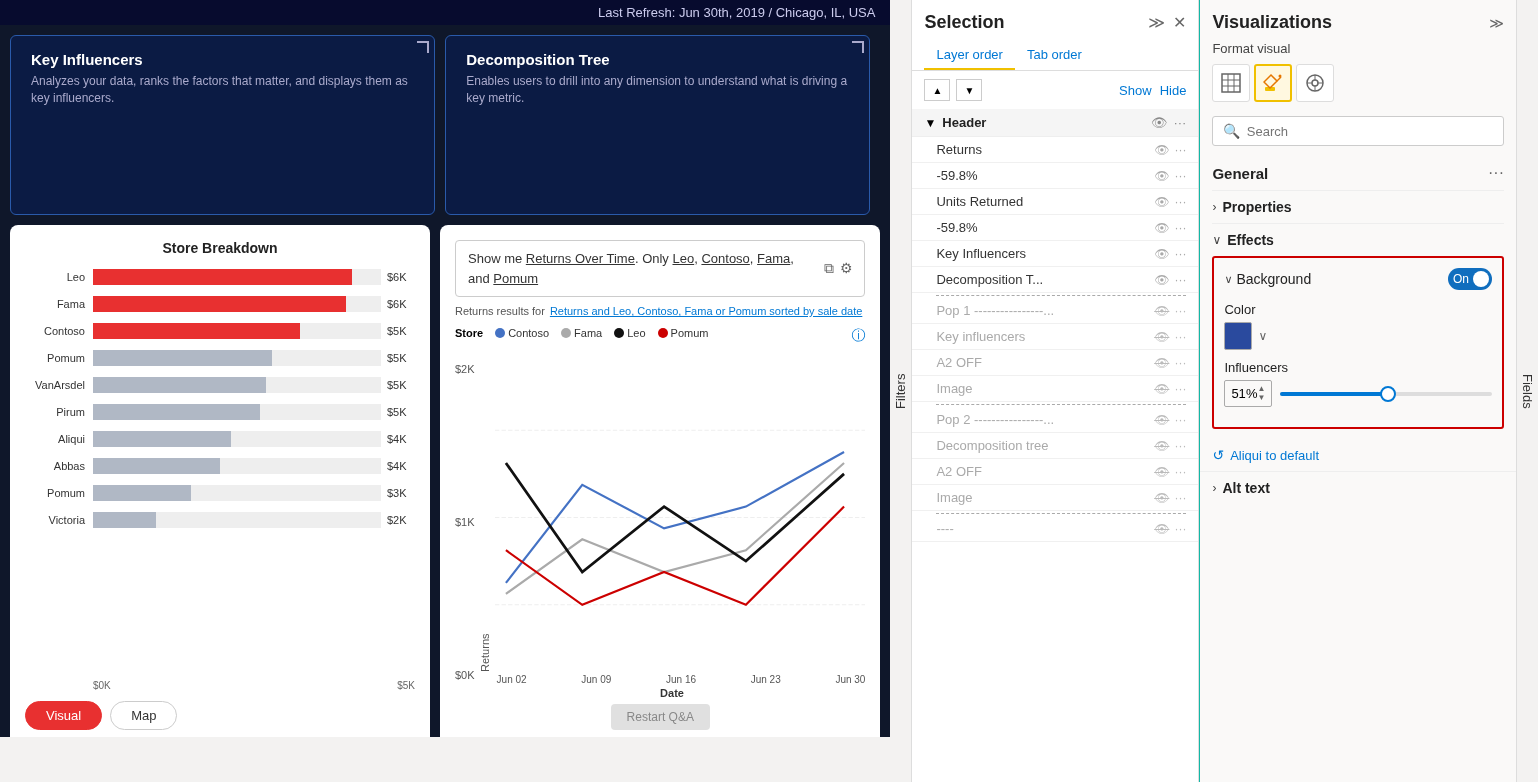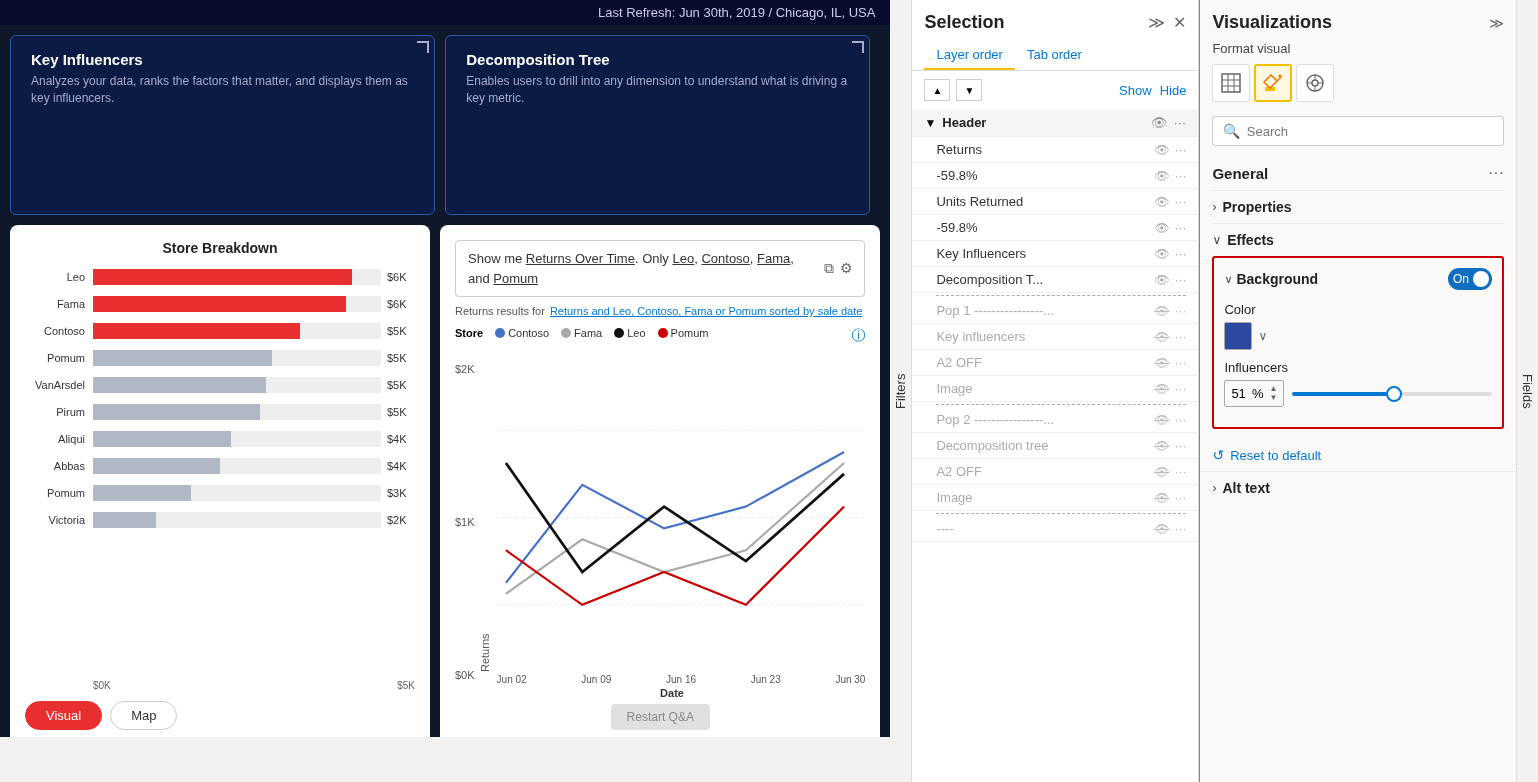--- a/index.html
+++ b/index.html
@@ -104,35 +104,35 @@
 
     .prop-section { padding: 0 12px; }
     .prop-section-header { display: flex; align-items: center; padding: 8px 0; cursor: pointer; border-top: 1px solid #eee; }
     .prop-chevron { margin-right: 6px; font-size: 12px; color: #444; }
     .prop-section-title { font-size: 14px; font-weight: 600; color: #222; }
 
     .effects-box { border: 2px solid #c00; border-radius: 3px; padding: 10px; margin: 0 12px 10px; }
     .bg-row { display: flex; align-items: center; margin-bottom: 12px; }
     .bg-label-group { display: flex; align-items: center; gap: 4px; flex: 1; }
     .bg-chevron { font-size: 11px; color: #444; }
-    .bg-label { font-size: 14px; font-weight: 700; color: #222; }
+    .bg-label { font-size: 14px; font-weight: 400; color: #222; }
     .toggle { width: 44px; height: 22px; border-radius: 11px; background: #106ebe; display: flex; align-items: center; justify-content: flex-end; padding-right: 3px; cursor: pointer; }
     .toggle-knob { width: 16px; height: 16px; border-radius: 50%; background: white; }
     .toggle-label { font-size: 12px; color: white; margin-right: 4px; font-weight: 500; }
 
     .color-row { margin-bottom: 10px; }
     .color-label { font-size: 13px; color: #222; margin-bottom: 5px; }
     .color-swatch-row { display: flex; align-items: center; gap: 6px; }
     .color-swatch { width: 28px; height: 28px; background: #2a4a9e; border: 1px solid #aaa; border-radius: 2px; }
     .color-chevron { color: #666; font-size: 12px; }
 
     .transparency-row { margin-bottom: 10px; }
     .trans-label { font-size: 13px; color: #222; margin-bottom: 5px; }
     .trans-controls { display: flex; align-items: center; gap: 8px; }
-    .trans-input { width: 60px; border: 1px solid #aaa; border-radius: 2px; padding: 4px 6px; font-size: 13px; display: flex; align-items: center; justify-content: space-between; }
+    .trans-input { width: 48px; border: 1px solid #aaa; border-radius: 2px; padding: 4px 6px; font-size: 13px; display: flex; align-items: center; justify-content: space-between; }
     .trans-spinner { display: flex; flex-direction: column; gap: 1px; }
     .trans-spinner span { font-size: 8px; color: #666; line-height: 1; cursor: pointer; }
     .trans-slider { flex: 1; height: 20px; position: relative; }
     .slider-track { height: 4px; background: #ddd; border-radius: 2px; margin-top: 8px; position: relative; }
     .slider-fill { height: 100%; width: 49%; background: #0078d4; border-radius: 2px; }
     .slider-thumb { width: 16px; height: 16px; border-radius: 50%; background: white; border: 2px solid #0078d4; position: absolute; top: -6px; left: 47%; cursor: pointer; }
 
     .reset-row { display: flex; align-items: center; gap: 6px; padding: 8px 12px; cursor: pointer; }
     .reset-icon { color: #0078d4; font-size: 14px; }
     .reset-label { font-size: 13px; color: #0078d4; }
@@ -587,21 +587,21 @@
             <div class="slider-fill"></div>
             <div class="slider-thumb"></div>
           </div>
         </div>
       </div>
     </div>
   </div>
 
   <div class="reset-row">
     <span class="reset-icon">↺</span>
-    <span class="reset-label">Reset to default</span>
+    <span class="reset-label">Aliqui to default</span>
   </div>
 
   <div class="alt-text-row">
     <span class="alt-chevron">›</span>
     <span class="alt-label">Alt text</span>
   </div>
 </div>
 
 <div class="fields-strip">
   <span>Fields</span>

